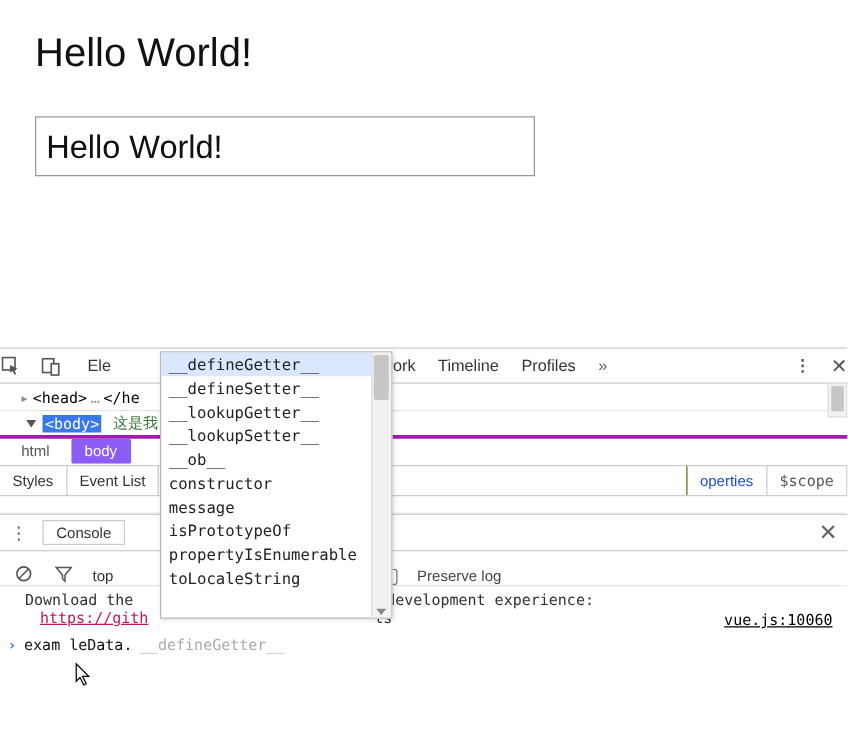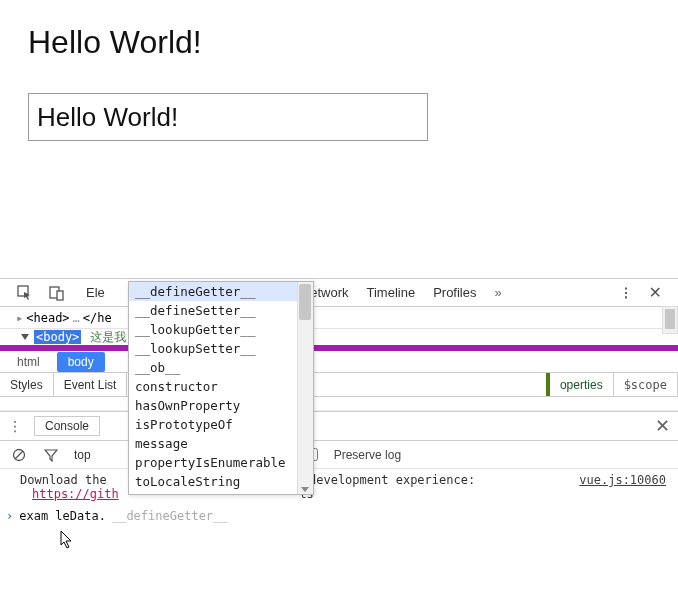--- a/index.html
+++ b/index.html
@@ -4,64 +4,64 @@
 <style>
 * { box-sizing: border-box; margin: 0; padding: 0; }
 body { font-family: Arial, Helvetica, sans-serif; width: 678px; height: 596px; background: #fff; overflow: hidden; position: relative; }
 
 .page-area { padding: 24px 28px; }
 .page-heading { font-size: 32px; font-weight: 400; color: #111; margin-bottom: 32px; }
 .page-input { width: 400px; height: 48px; border: 1px solid #999; font-size: 26px; padding: 0 8px; font-family: inherit; color: #111; }
 
 .devtools { position: absolute; top: 278px; left: 0; right: 0; bottom: 0; border-top: 1px solid #ccc; font-family: "Segoe UI", "Lucida Grande", Tahoma, sans-serif; font-size: 13px; color: #333; background: #fff; }
 
-.dt-tabbar { height: 28px; border-bottom: 1px solid #ccc; display: flex; align-items: center; padding: 0 16px; gap: 14px; position: relative; }
+.dt-tabbar { height: 28px; border-bottom: 1px solid #ccc; display: flex; align-items: center; padding: 0 0; gap: 14px; position: relative; }
 .dt-icon { display: inline-flex; align-items: center; justify-content: center; width: 18px; height: 18px; color: #555; }
 .dt-tabbar .tabs { display: flex; gap: 18px; margin-left: 6px; align-items: center; flex: 1;}
 .dt-tabbar .tab { color: #333; cursor: default; }
 .dt-tabbar .overflow { color: #666; }
 .dt-right-icons { display: flex; gap: 14px; align-items: center; margin-left: auto;}
 .dt-right-icons .dot3 { letter-spacing: 2px; font-weight: bold; color: #555;}
 .dt-close { font-size: 16px; color: #555; }
 
 .elements-strip { height: 22px; border-bottom: 1px solid #e3e3e3; display: flex; align-items: center; padding-left: 22px; font-family: Menlo, Consolas, monospace; font-size: 12px; gap: 3px;}
 .tri { display:inline-block; width:0; height:0; border-top:4px solid transparent; border-bottom:4px solid transparent; border-left:6px solid #888; margin-right:3px;}
 .tri.open { transform: rotate(90deg); border-left-color:#555;}
 .html-tag { color:#000000; }
 .html-tag.sel { background:#3b78e7; color:#fff; padding:0 2px;}
 .html-comment { color: #3b7a3b; }
 
-.crumbs { height: 22px; border-bottom: 1px solid #ccc; display: flex; align-items: center; font-size: 12px; padding-left:6px; gap:6px;}
+.crumbs { height: 22px; border-bottom: 1px solid #ccc; display: flex; align-items: flex-start; font-size: 12px; padding-left:6px; gap:6px;}
 .crumb { padding: 2px 10px; border: 1px solid transparent;}
 .crumb.plain { color:#555;}
-.crumb.active { background:#3b82f6; color:#fff; border-radius:2px;}
+.crumb.active { background:#8b5cf6; color:#fff; border-radius:2px;}
 
 .subtabs { height: 24px; border-bottom: 1px solid #ccc; display:flex; align-items:stretch; font-size:12px;}
 .subtab { padding: 4px 10px; border-right:1px solid #ccc; display:flex; align-items:center;}
 .subtab.plain { color:#333;}
 .subtab.spacer { flex:1; border-right:none;}
-.subtab.props { border-left:4px solid #4d7c0f; color:#14532d;}
+.subtab.props { border-left:1px solid #4d7c0f; color:#1d4ed8;}
 .subtab.scope { color:#555; font-family: Menlo, Consolas, monospace;}
 
 .filter-row { height: 14px; border-bottom: 1px solid #eee;}
 
 .console-hdr { height:30px; border-top:1px solid #ccc; border-bottom:1px solid #ccc; display:flex; align-items:center; padding:0 8px; gap:12px;}
 .vert-dots { font-size:14px; color:#555;}
 .console-title { border:1px solid #ccc; padding:2px 10px; font-size:12px;}
 .console-hdr .xr { margin-left:auto; font-size:18px; color:#666;}
 
-.console-toolbar { height:28px; border-bottom:1px solid #e5e5e5; display:flex; align-items:center; padding:0 10px; gap:14px; font-size:12px; color:#444;}
+.console-toolbar { height:28px; border-bottom:1px solid #e5e5e5; display:flex; align-items:flex-end; padding:0 10px; gap:14px; font-size:12px; color:#444;}
 .sel-top { color:#333; }
 .preserve { display:flex; align-items:center; gap:16px; margin-left: 200px;}
 .preserve input { width:13px; height:13px;}
 
 .console-body { font-family: Menlo, Consolas, monospace; font-size: 12px; padding: 4px 8px 8px 20px; position:relative;}
 .console-line { white-space: pre; color:#303030;}
 .console-link { color:#be185d; text-decoration: underline; margin-left: 12px; }
-.src-ref { position:absolute; right:12px; top:4px; color:#404040; text-decoration: underline; font-size:12px;}
+.src-ref { position:absolute; right:12px; top:20px; color:#000000; text-decoration: underline; font-size:12px;}
 .console-prompt { display:flex; align-items:center; gap:6px; margin-top:8px; margin-left:-14px;}
 .chevron { color:#3b78e7; font-weight:bold;}
 .typed { color:#111;}
 .ghost { color:#aaa;}
 
 
 .ac-popup { position:absolute; left:128px; top:281px; width:186px; height:214px; background:#fff; border:1px solid #b8b8b8; box-shadow: 1px 1px 4px rgba(0,0,0,.15); font-family: Menlo, Consolas, monospace; font-size:12.5px; overflow:hidden; z-index:50;}
 .ac-item { padding: 2px 6px; color:#222; white-space:nowrap;}
 .ac-item.sel { background:#dbe7ff;}
 .ac-scroll { position:absolute; right:0; top:0; bottom:0; width:16px; background:#f1f1f1; border-left:1px solid #ddd;}
@@ -109,21 +109,21 @@
       <span class="dt-close">✕</span>
     </div>
   </div>
 
   <div class="elements-strip">
     <span style="margin-left:-6px;color:#888;">▸</span>
     <span class="html-tag">&lt;head&gt;</span>
     <span style="color:#999">…</span>
     <span class="html-tag">&lt;/he</span>
   </div>
-  <div class="elements-strip" style="border-bottom:6px solid #a21caf">
+  <div class="elements-strip" style="border-bottom:3px solid #a21caf">
     <span class="tri open"></span>
     <span class="html-tag sel">&lt;body&gt;</span>
     <span class="html-comment" style="margin-left:6px">这是我</span>
   </div>
 
   <div class="crumbs">
     <span class="crumb plain">html</span>
     <span class="crumb active">body</span>
   </div>
 
@@ -179,23 +179,22 @@
     <div class="thumb"></div>
   </div>
 
 <div class="ac-popup">
   <div class="ac-item sel">__defineGetter__</div>
   <div class="ac-item">__defineSetter__</div>
   <div class="ac-item">__lookupGetter__</div>
   <div class="ac-item">__lookupSetter__</div>
   <div class="ac-item">__ob__</div>
   <div class="ac-item">constructor</div>
-  <div class="ac-item">hasOwnProperty</div>
+  <div class="ac-item">message</div>
   <div class="ac-item">isPrototypeOf</div>
-  <div class="ac-item">message</div>
   <div class="ac-item">propertyIsEnumerable</div>
   <div class="ac-item">toLocaleString</div>
   <div class="ac-scroll">
       <div class="ac-thumb"></div>
     </div>
   <div class="ac-arrow-dn"></div>
 </div>
 
 <svg class="cursor-sprite" width="16" height="20">
   <path d="M1 1 L1 15 L4 12 L7 18 L9 17 L6 11 L11 11 Z" fill="#fff" stroke="#000" stroke-width="1"></path>

